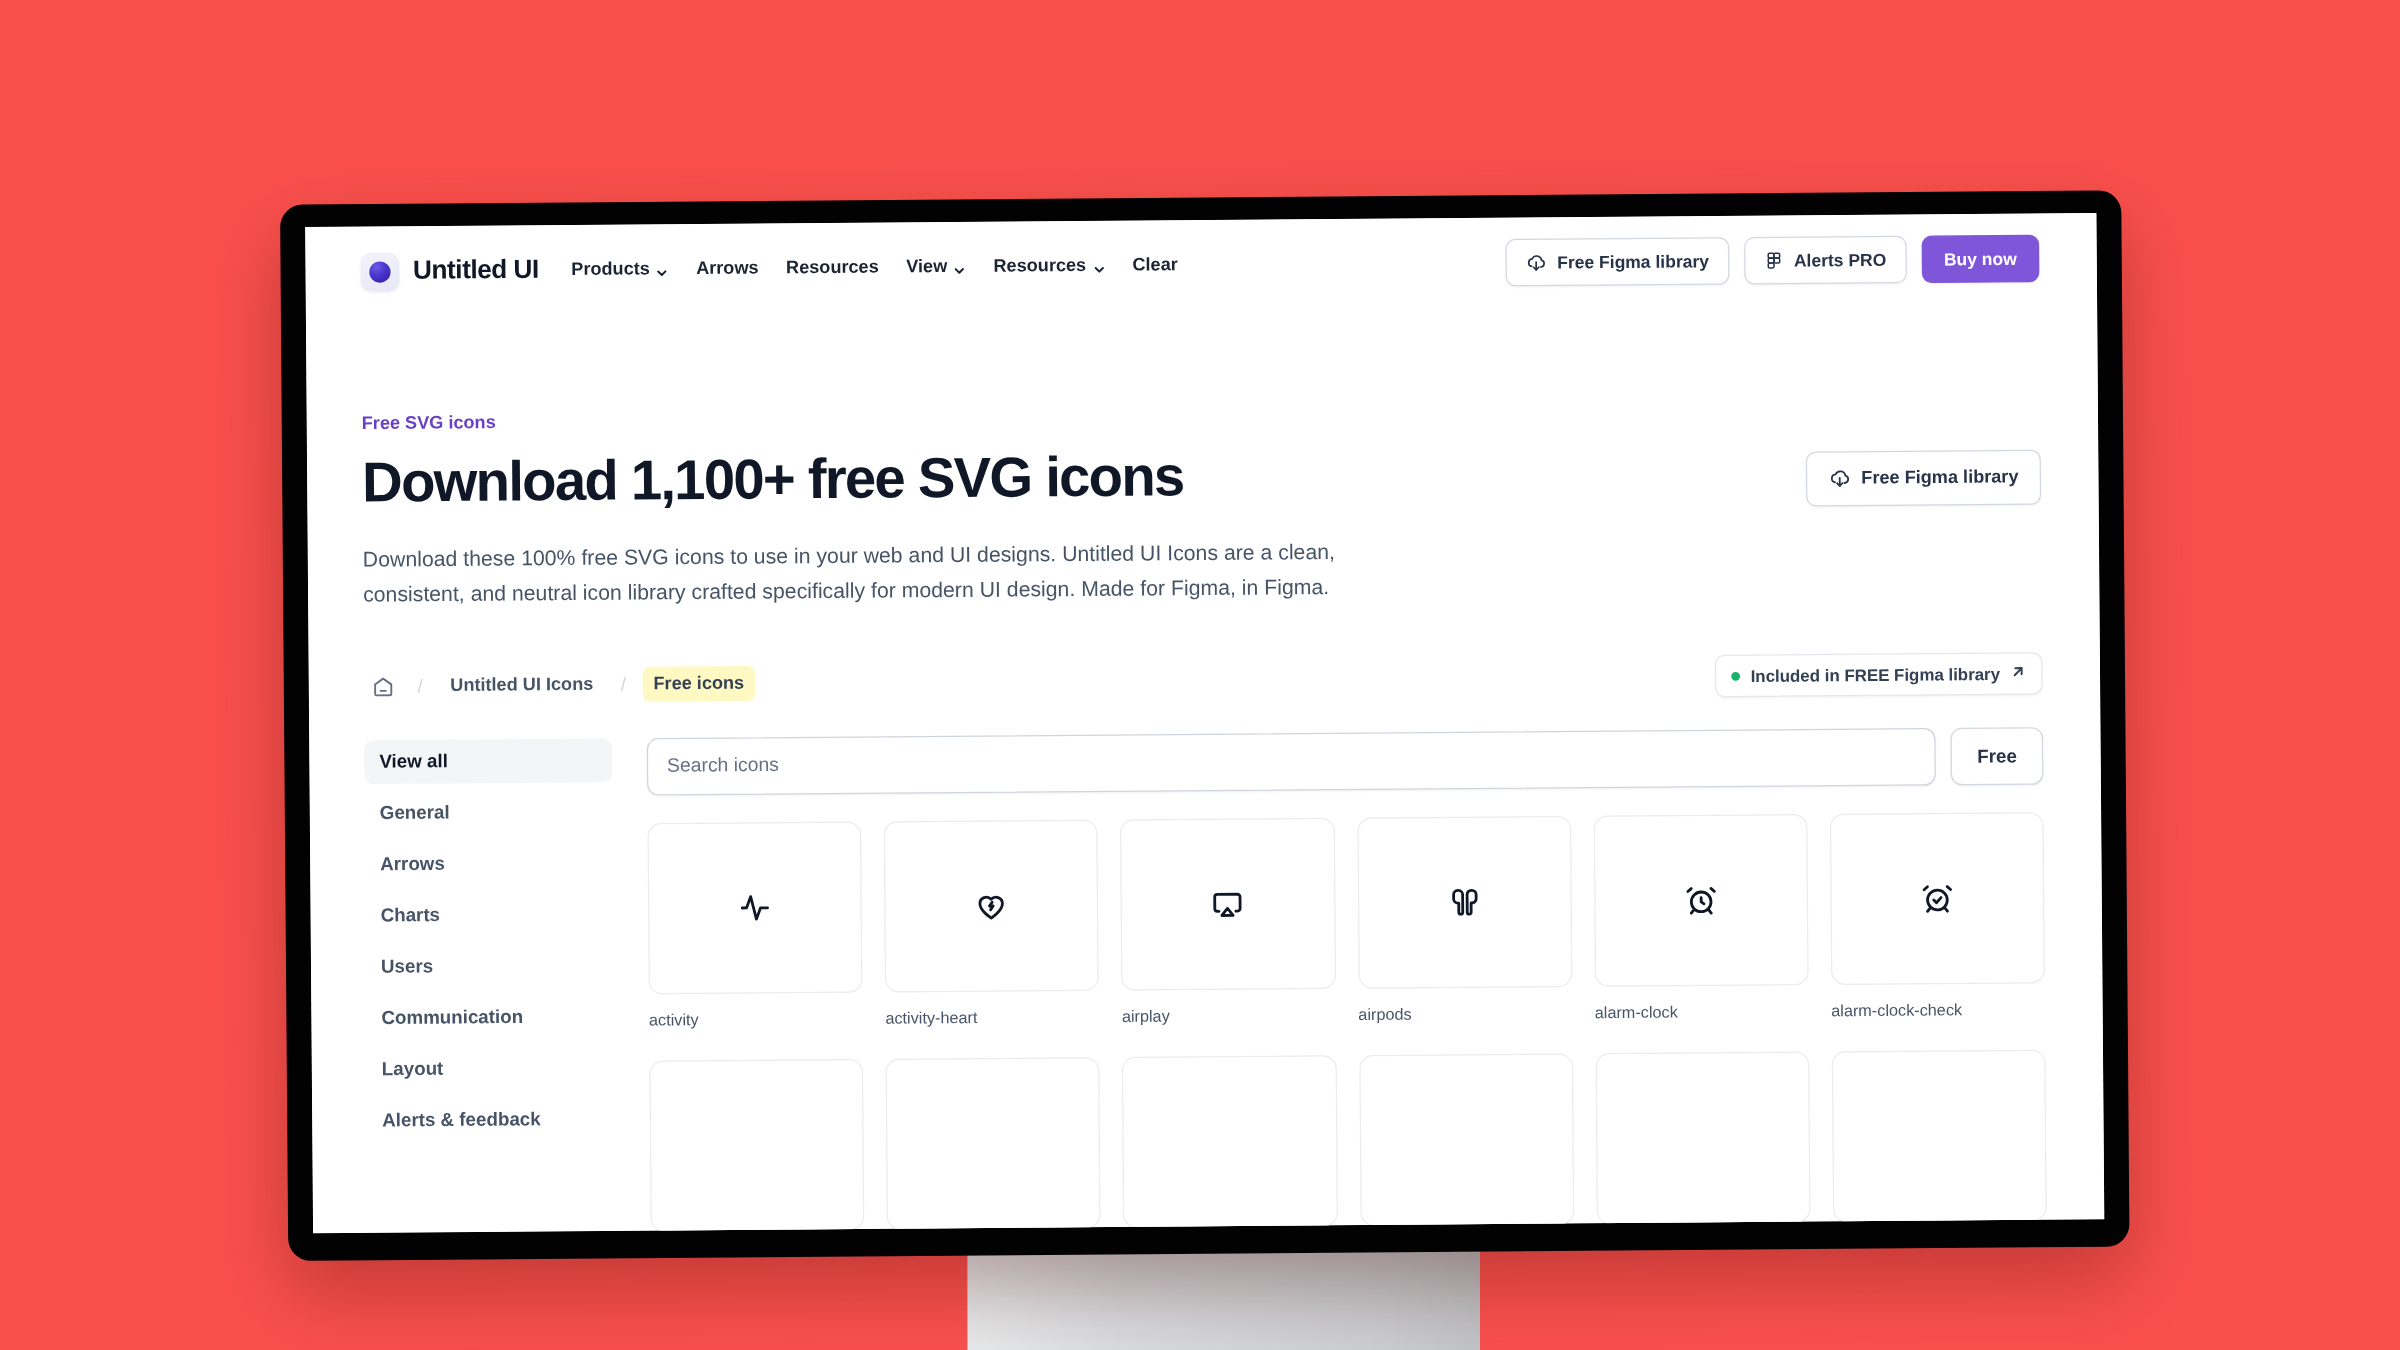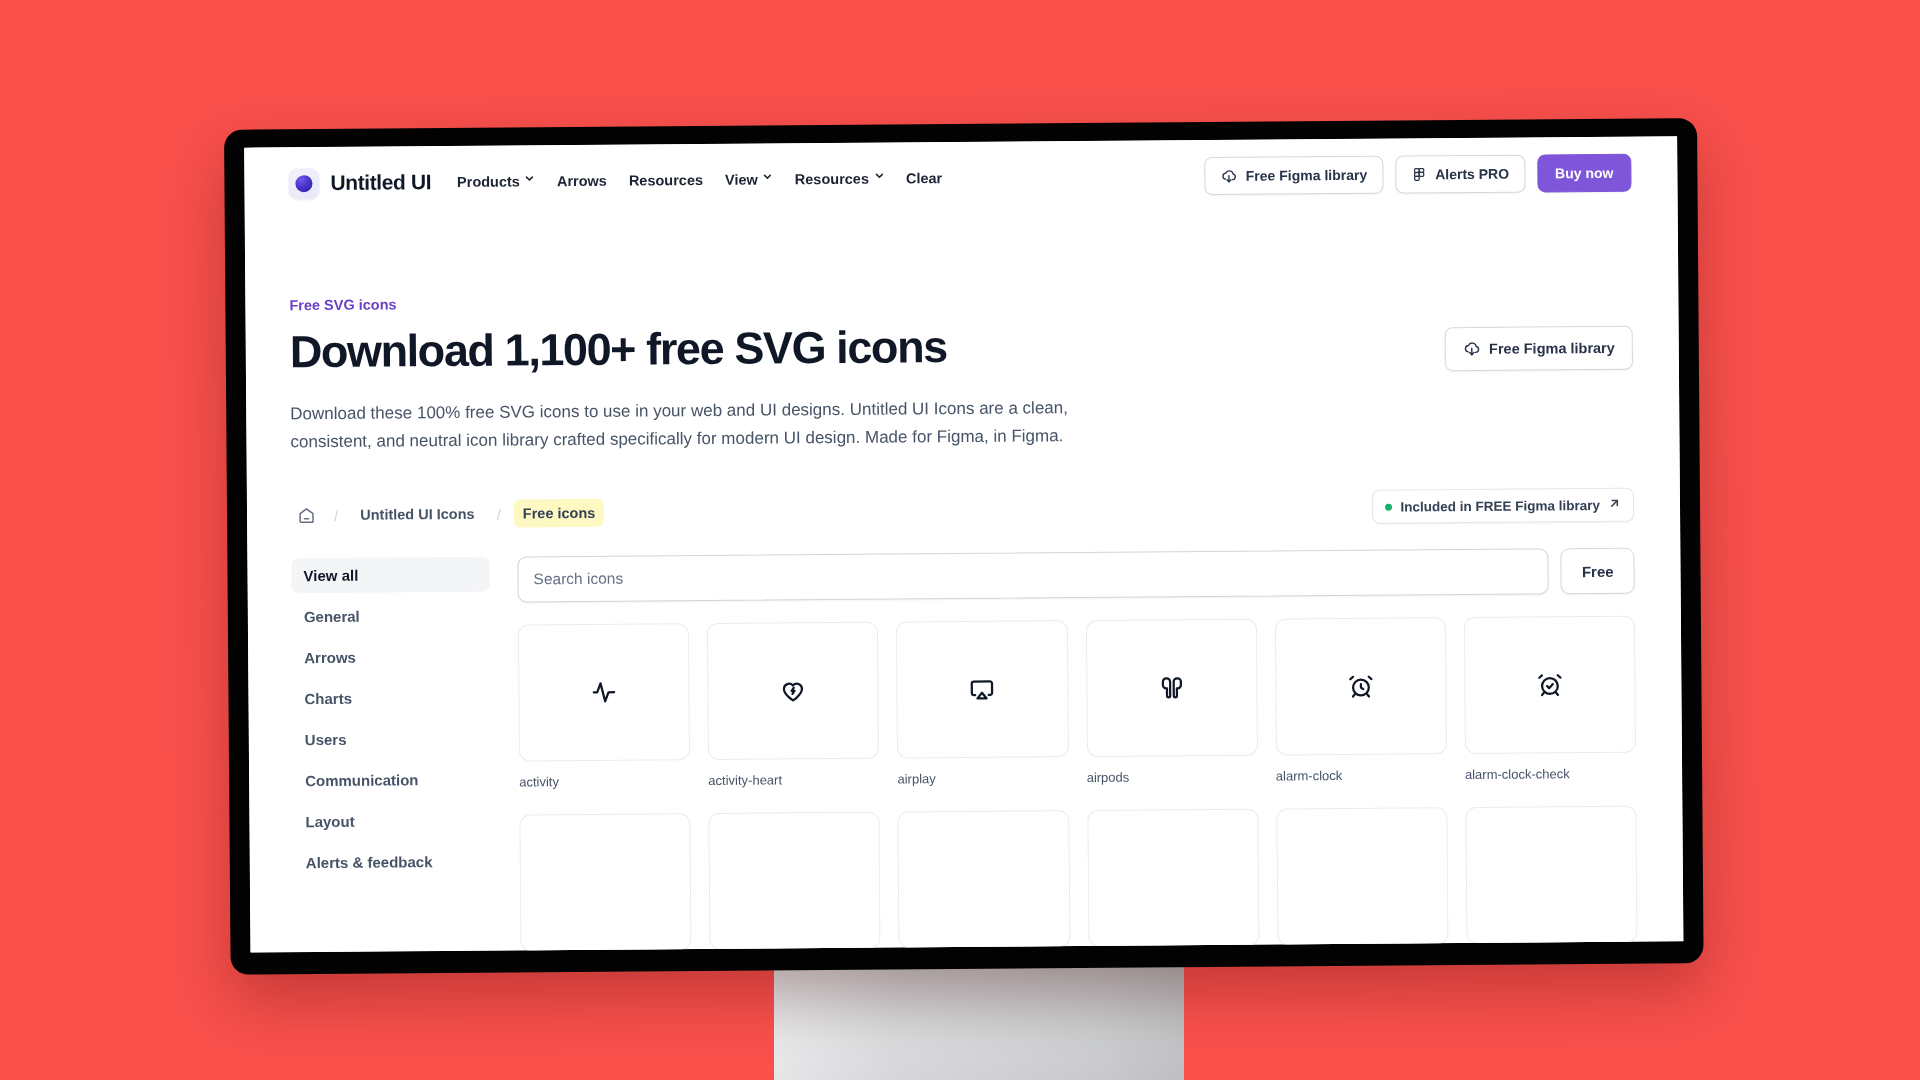--- a/index.html
+++ b/index.html
@@ -15,20 +15,21 @@
     background: #F9504C;
     font-family: "Liberation Sans", sans-serif;
     position: relative;
   }
 
   
   .scene {
     position: absolute;
     inset: 0;
     overflow: hidden;
+    margin-top: 34px;
   }
 
   .monitor-wrap {
     position: absolute;
     left: 224px;
     top: 124px;
     width: 1473px;
     height: 845px;
     transform: rotate(-0.45deg);
     transform-origin: 50% 0%;
@@ -119,21 +120,21 @@
   }
 
   .nav-links {
     display: flex;
     align-items: center;
     gap: 22px;
   }
 
   .nav-link {
     display: flex;
-    align-items: flex-start;
+    align-items: flex-end;
     gap: 5px;
     font-size: 14.5px;
     font-weight: 700;
     color: #1c2434;
     white-space: nowrap;
     cursor: pointer;
   }
 
   .chev {
     width: 10px;

